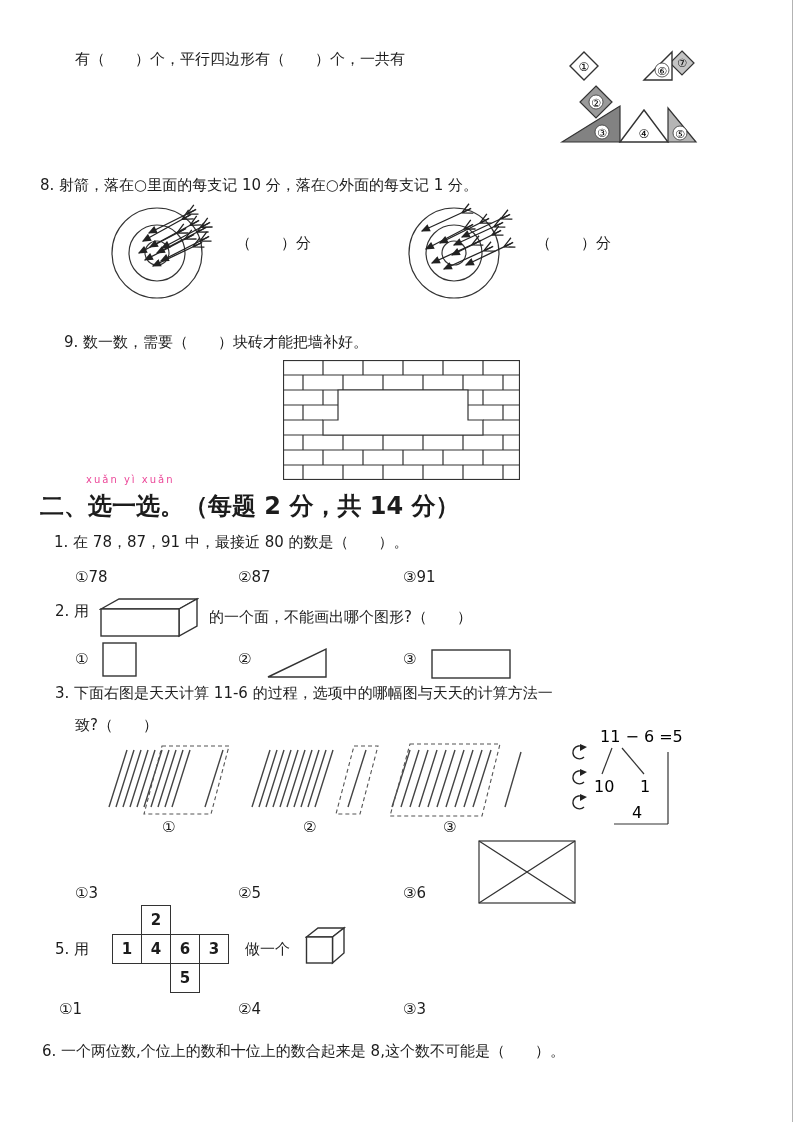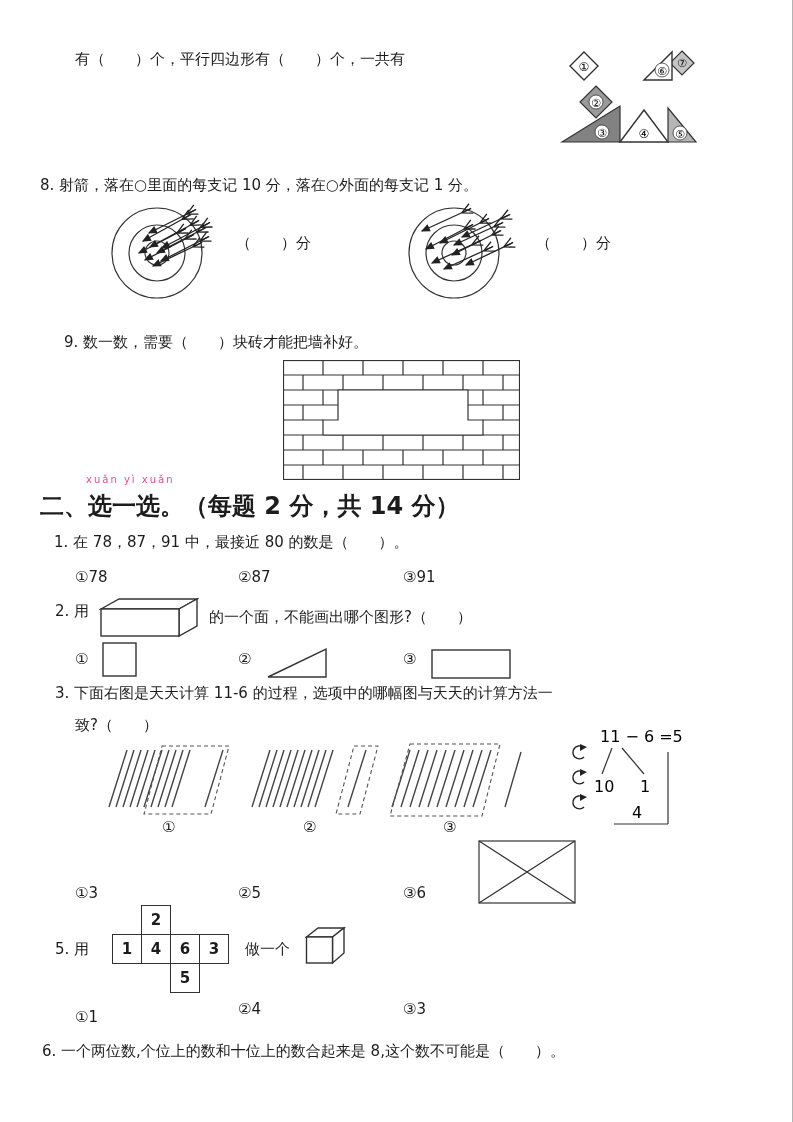--- a/index.html
+++ b/index.html
@@ -213,19 +213,19 @@
     <div class="net-cell" style="left:58px; top:29px;">6</div>
     <div class="net-cell" style="left:87px; top:29px;">3</div>
     <div class="net-cell" style="left:58px; top:58px;">5</div>
   </div>
   <div class="t" style="left:245px; top:940px;">做一个</div>
   <svg class="fig" style="left:305px; top:926px;" width="42" height="40" viewBox="0 0 42 40">
     <path d="M1.5,11 L13,2 L39,2 L27.5,11 Z" class="shape-stroke"></path>
     <path d="M27.5,11 L39,2 L39,27 L27.5,37 Z" class="shape-stroke"></path>
     <rect x="1.5" y="11" width="26" height="26" class="shape-stroke"></rect>
   </svg>
-  <div class="t" style="left:75px;  top:1000px;margin-top:8px;">①1</div>
+  <div class="t" style="left:59px;  top:1000px;">①1</div>
   <div class="t" style="left:238px; top:1000px;">②4</div>
   <div class="t" style="left:403px; top:1000px;">③3</div>
 
   <div class="t" style="left:42px; top:1042px;">6. 一个两位数,个位上的数和十位上的数合起来是 8,这个数不可能是（　　）。</div>
 
 </div>
 
 </body></html>

